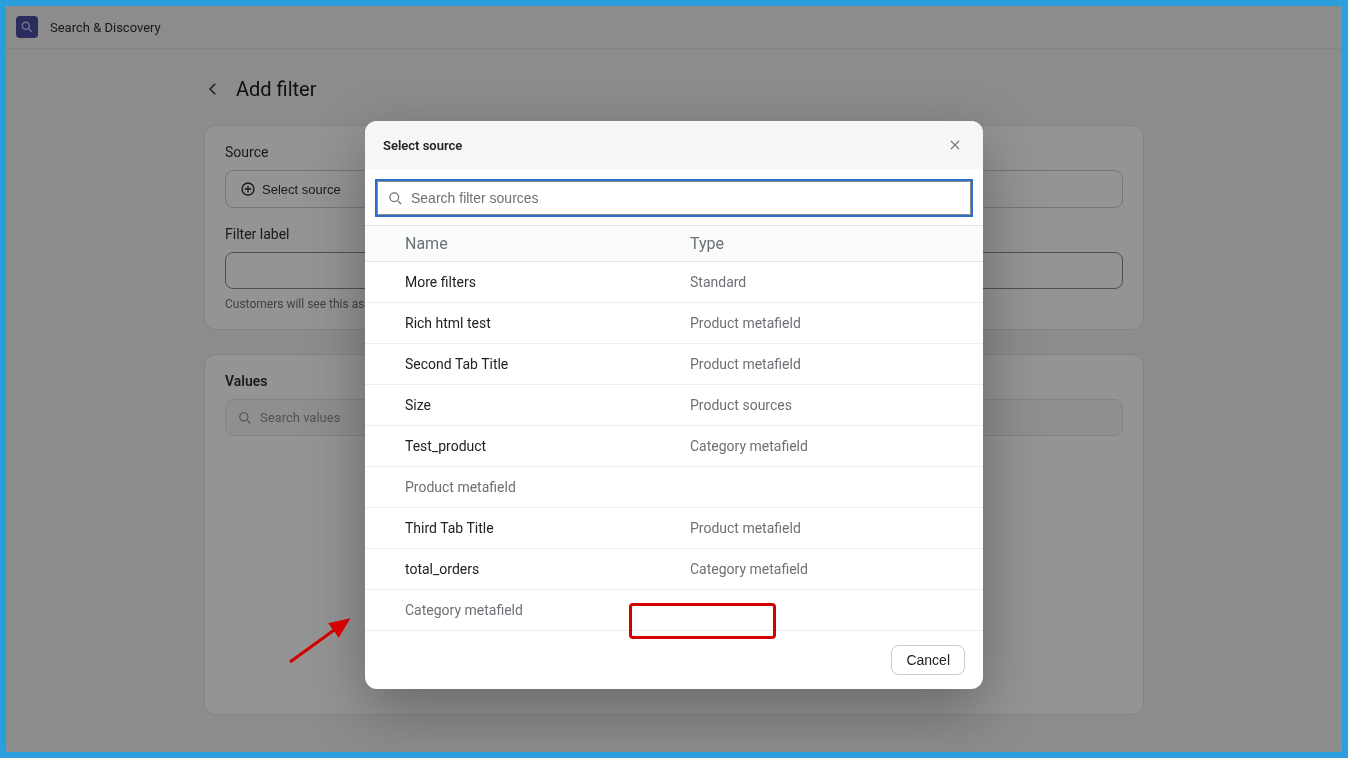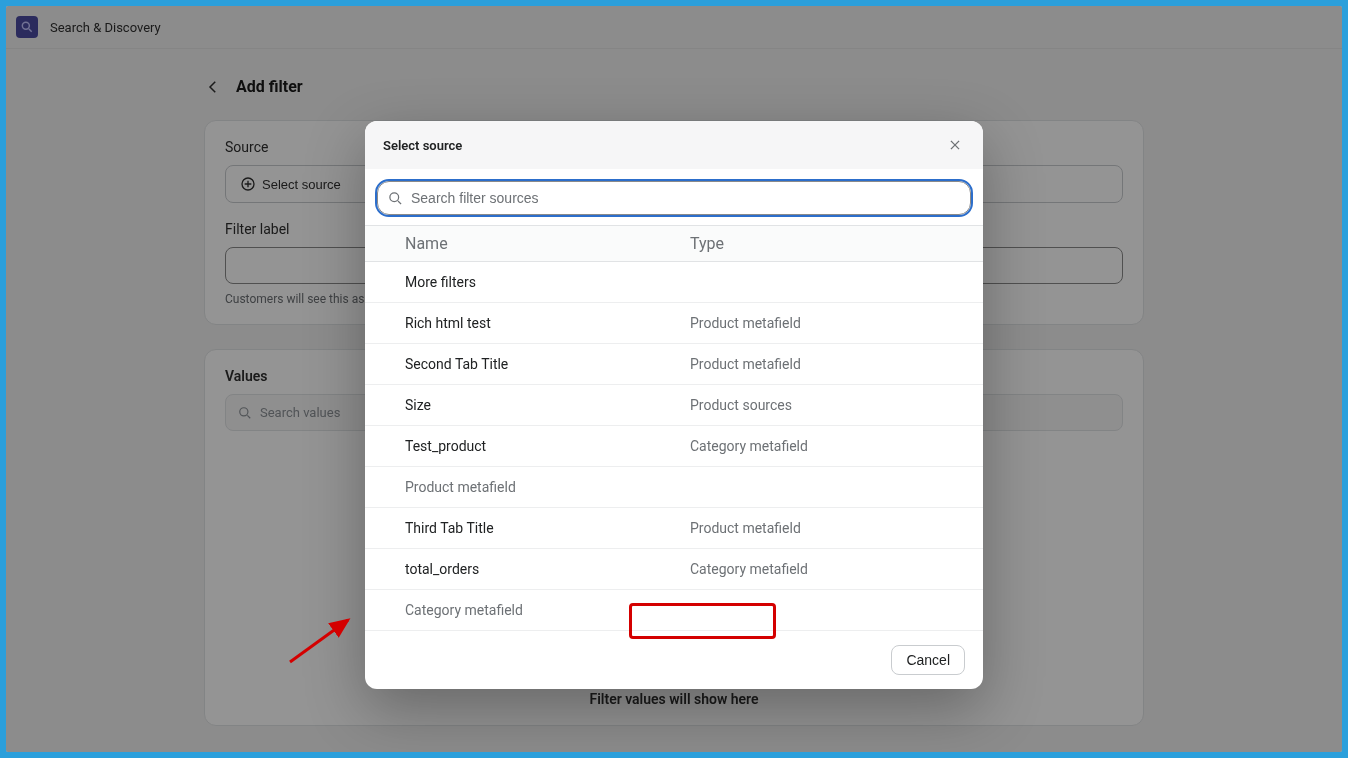--- a/index.html
+++ b/index.html
@@ -11,21 +11,21 @@
   .app-header { display: flex; align-items: center; gap: 12px; padding: 10px 12px 10px 10px; border-bottom: 1px solid #e5e5e5; }
   .app-icon { width: 22px; height: 22px; background: #4b4ba0; border-radius: 4px; display: flex; align-items: center; justify-content: center; }
   .app-icon svg { width: 14px; height: 14px; }
   .app-title { font-size: 13px; color: #303030; }
 
   
   .page { padding: 28px 0 0 0; display: flex; flex-direction: column; align-items: center; }
   .page-inner { width: 940px; }
   .page-title-row { display: flex; align-items: center; gap: 14px; margin-bottom: 24px; }
   .back-arrow { width: 18px; height: 18px; color: #303030; }
-  .page-title { font-size: 16px; font-weight: 700; color: #1a1a1a; }
+  .page-title { font-size: 20px; font-weight: 400; color: #1a1a1a; }
 
   .card { background: #fff; border: 1px solid #e1e3e5; border-radius: 12px; padding: 18px 20px; margin-bottom: 24px; }
   .section-label { font-size: 14px; color: #303030; margin-bottom: 10px; }
   .source-btn-row { display: flex; }
   .source-btn { display: flex; align-items: center; gap: 6px; padding: 10px 14px; border: 1px solid #c9cccf; border-radius: 8px; font-size: 13px; color: #303030; background: #fff; width: 100%; }
   .filter-input { width: 100%; border: 1px solid #8a8a8a; border-radius: 8px; padding: 10px 12px; font-size: 13px; }
   .helper { font-size: 12px; color: #6d7175; margin-top: 8px; }
 
   .values-card { min-height: 320px; }
   .search-values { width: 100%; background: #f6f6f7; border: 1px solid #e1e3e5; border-radius: 8px; padding: 10px 12px; font-size: 13px; display: flex; align-items: center; gap: 8px; color: #8c9196; }
@@ -35,21 +35,21 @@
 
   
   .overlay { position: absolute; inset: 0; background: rgba(0,0,0,0.42); }
 
   
   .modal { position: absolute; left: 50%; top: 115px; transform: translateX(-50%); width: 618px; background: #fff; border-radius: 12px; box-shadow: 0 20px 60px rgba(0,0,0,0.3); overflow: hidden; display: flex; flex-direction: column; }
   .modal-header { display: flex; align-items: center; justify-content: space-between; padding: 14px 18px; background: #f6f6f7; }
   .modal-title { font-size: 13px; font-weight: 600; color: #202223; }
   .close-btn { width: 20px; height: 20px; display: flex; align-items: center; justify-content: center; color: #6d7175; cursor: pointer; }
   .modal-search-wrap { padding: 12px 12px 10px 12px; }
-  .modal-search { display: flex; align-items: center; gap: 8px; border: 1px solid #8a8a8a; outline: 2px solid #2c6ecb; border-radius: 12px; padding: 8px 10px; }
+  .modal-search { display: flex; align-items: center; gap: 8px; border: 1px solid #8a8a8a; outline: 2px solid #2c6ecb; border-radius: 0; padding: 8px 10px; }
   .modal-search input { border: none; outline: none; font-size: 14px; flex: 1; color: #303030; }
   .modal-search input::placeholder { color: #6d7175; }
 
   .list-head { display: flex; padding: 8px 18px 8px 40px; background: #fafbfb; border-top: 1px solid #e1e3e5; border-bottom: 1px solid #e1e3e5; font-size: 16px; color: #6d7175; }
   .col-name { width: 285px; }
   .col-type { flex: 1; }
 
   .list-body { max-height: 406px; overflow: hidden; }
   .row { display: flex; align-items: center; padding: 12px 18px 12px 40px; border-bottom: 1px solid #edeeef; font-size: 14px; cursor: pointer; }
   .row .r-name { width: 285px; color: #202223; }
@@ -111,21 +111,20 @@
       <div class="card values-card">
         <div class="section-label" style="font-weight:600">Values</div>
         <div class="search-values">
           <svg width="14" height="14" viewBox="0 0 24 24" fill="none" stroke="#8c9196" stroke-width="2">
               <circle cx="10" cy="10" r="7"></circle>
               <line x1="16" y1="16" x2="21" y2="21"></line>
             </svg>
           <span>Search values</span>
         </div>
         <div class="empty-state">
-          <div class="empty-title">Filter values will show here</div>
         </div>
       </div>
     </div>
   </div>
 
   <div class="overlay"></div>
 
   <div class="modal">
     <div class="modal-header">
       <div class="modal-title">Select source</div>
@@ -145,20 +144,21 @@
         <input placeholder="Search filter sources" style="">
       </div>
     </div>
     <div class="list-head">
       <div class="col-name">Name</div>
       <div class="col-type">Type</div>
     </div>
     <div class="list-body" id="list-body">
         <div class="row">
           <div class="r-name">More filters</div>
+          <div class="r-type">Standard</div>
         </div>
         <div class="row">
           <div class="r-name">Rich html test</div>
           <div class="r-type">Product metafield</div>
         </div>
         <div class="row">
           <div class="r-name">Second Tab Title</div>
           <div class="r-type">Product metafield</div>
         </div>
         <div class="row">

